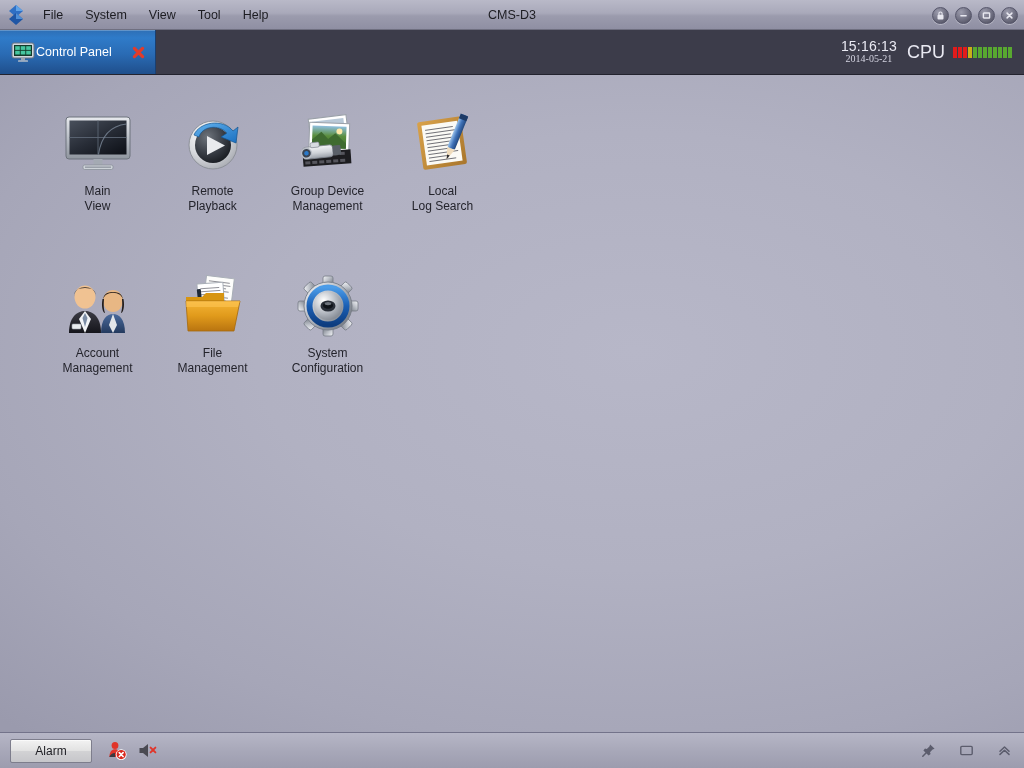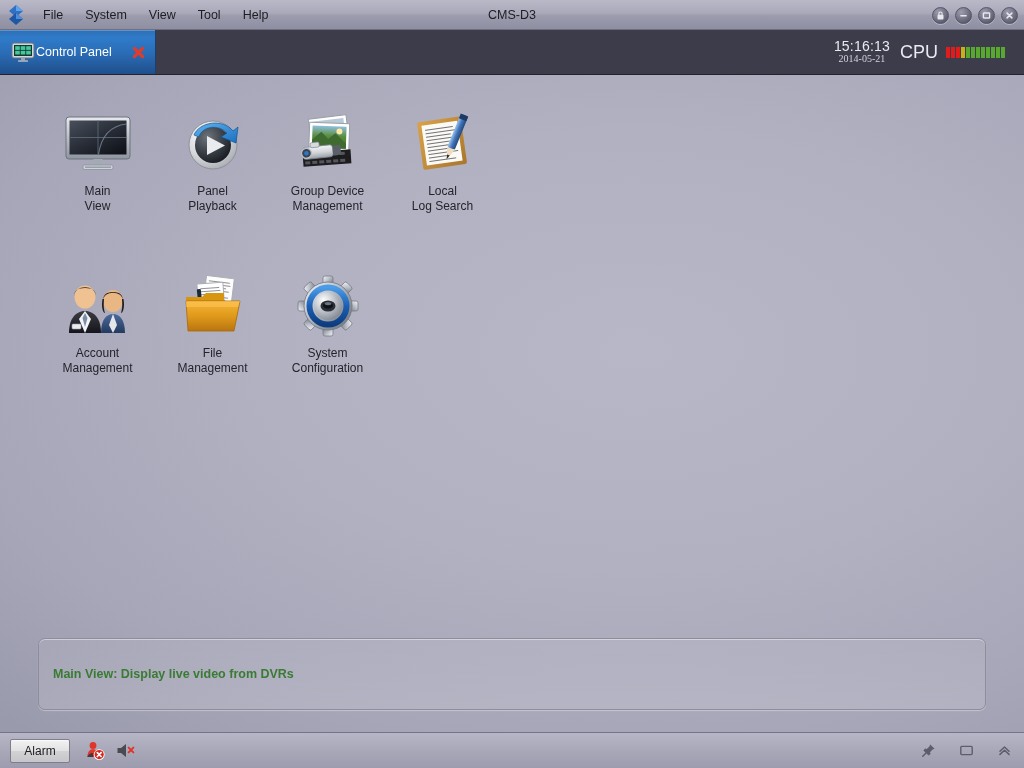--- a/index.html
+++ b/index.html
@@ -50,21 +50,21 @@
   .tab {
     width:156px; display:flex; align-items:center; padding:0 10px;
     background:linear-gradient(to bottom,#2e6fb5 0%, #2f7bc9 18%, #2a6bb4 55%, #1f4f8c 100%);
     border-right:1px solid #1a3f70; cursor:default; position:relative;
   }
   .tab::after{ content:""; position:absolute; left:0; top:0; right:0; height:1px; background:rgba(255,255,255,.25); }
   .tab-icon { width:26px; height:22px; flex:0 0 26px; }
   .tab-label { color:#fff; font-size:12.5px; flex:1; }
   .tab-close { width:13px; height:13px; flex:0 0 13px; cursor:default; }
   .tabstatus {
-    position:absolute; right:19px; top:0; bottom:0;
+    position:absolute; right:12px; top:0; bottom:0;
     display:flex; align-items:center; gap:8px;
   }
   .clockbox { text-align:center; color:#e9e9f2; line-height:1.08; }
   .clock-time { font-size:14px; letter-spacing:.2px; }
   .clock-date { font-size:10px; color:#d3d3e0;font-family:Liberation Serif, serif; }
   .cpu-label { color:#e9e9f2; font-size:18px; margin-left:2px; }
   .cpu-meter { display:flex; gap:1px; align-items:center; height:11px; }
   .cpu-seg { width:4px; height:11px; }
 
   
@@ -98,21 +98,21 @@
   .desc-text { color:#3a7b33; font-size:12.5px; font-weight:bold; }
 
   
   .taskbar {
     height:36px; flex:0 0 36px; position:relative;
     background:linear-gradient(to bottom,#b6b6c6 0%, #a8a8b9 50%, #9c9cae 100%);
     border-top:1px solid #73738a;
     display:flex; align-items:center; padding:0 6px;
   }
   .alarm-btn {
-    width:60px; height:24px; margin-left:4px;
+    width:82px; height:24px; margin-left:4px;
     background:linear-gradient(to bottom,#f2f2f2 0%, #e2e2e2 48%, #d2d2d4 52%, #c6c6ca 100%);
     border:1px solid #7d7d8c; border-radius:2px;
     display:flex; align-items:center; justify-content:center;
     font-size:12px; color:#1d1d22; cursor:default;
     box-shadow:0 1px 0 rgba(255,255,255,.6) inset;
   }
   .tray-left { display:flex; align-items:center; gap:8px; margin-left:14px; }
   .tray-icon { width:22px; height:22px; cursor:default; display:flex; align-items:center; justify-content:center; }
   .tray-right { position:absolute; right:12px; top:0; bottom:0; display:flex; align-items:center; gap:22px; }
   .tray-right .tray-icon { width:16px; height:16px; opacity:.72; }
@@ -271,21 +271,21 @@
                   <stop offset="0" stop-color="#63b3ee"></stop>
                     <stop offset="1" stop-color="#1a6fc0"></stop>
                 </linearGradient>
               </defs>
               <circle cx="32" cy="32" r="24" fill="url(#ring)" stroke="#8d9199" stroke-width="1"></circle>
               <circle cx="32" cy="32" r="18" fill="url(#core)"></circle>
               <polygon points="26,23 44,32.5 26,42" fill="#e9ebee"></polygon>
               <path d="M13 22 C18 9 42 5 52 18 L57 14 L55 30 L40 24 L46 20 C38 11 21 13 18 24 Z" fill="url(#arr)" stroke="#14558f" stroke-width=".7"></path>
             </svg>
           </span>
-          <span class="icon-label">Panel
+          <span class="icon-label">Remote
 Playback</span>
         </div>
 
         <div class="app-icon">
           <span class="icon-art">
             <svg width="70" height="62" viewBox="0 0 70 62">
               <defs>
                 <linearGradient id="ph1" x1="0" y1="0" x2="0" y2="1">
                   <stop offset="0" stop-color="#8fbfe0"></stop>
                     <stop offset=".45" stop-color="#5b8e3e"></stop>
@@ -518,23 +518,20 @@
                 <ellipse rx="3.4" ry="1.6" cy="-2.4" fill="#8e949d" opacity=".75"></ellipse>
               </g>
             </svg>
           </span>
           <span class="icon-label">System
 Configuration</span>
         </div>
       </div>
     </div>
 
-    <div class="descpanel">
-      <span class="desc-text">Main View: Display live video from DVRs</span>
-    </div>
   </div>
 
   <div class="taskbar">
 
     <div class="alarm-btn">Alarm</div>
 
     <div class="tray-left">
       <span class="tray-icon">
         <svg width="21" height="21" viewBox="0 0 21 21">
           <ellipse cx="8" cy="5.5" rx="3.4" ry="3.6" fill="#e0352a"></ellipse>

